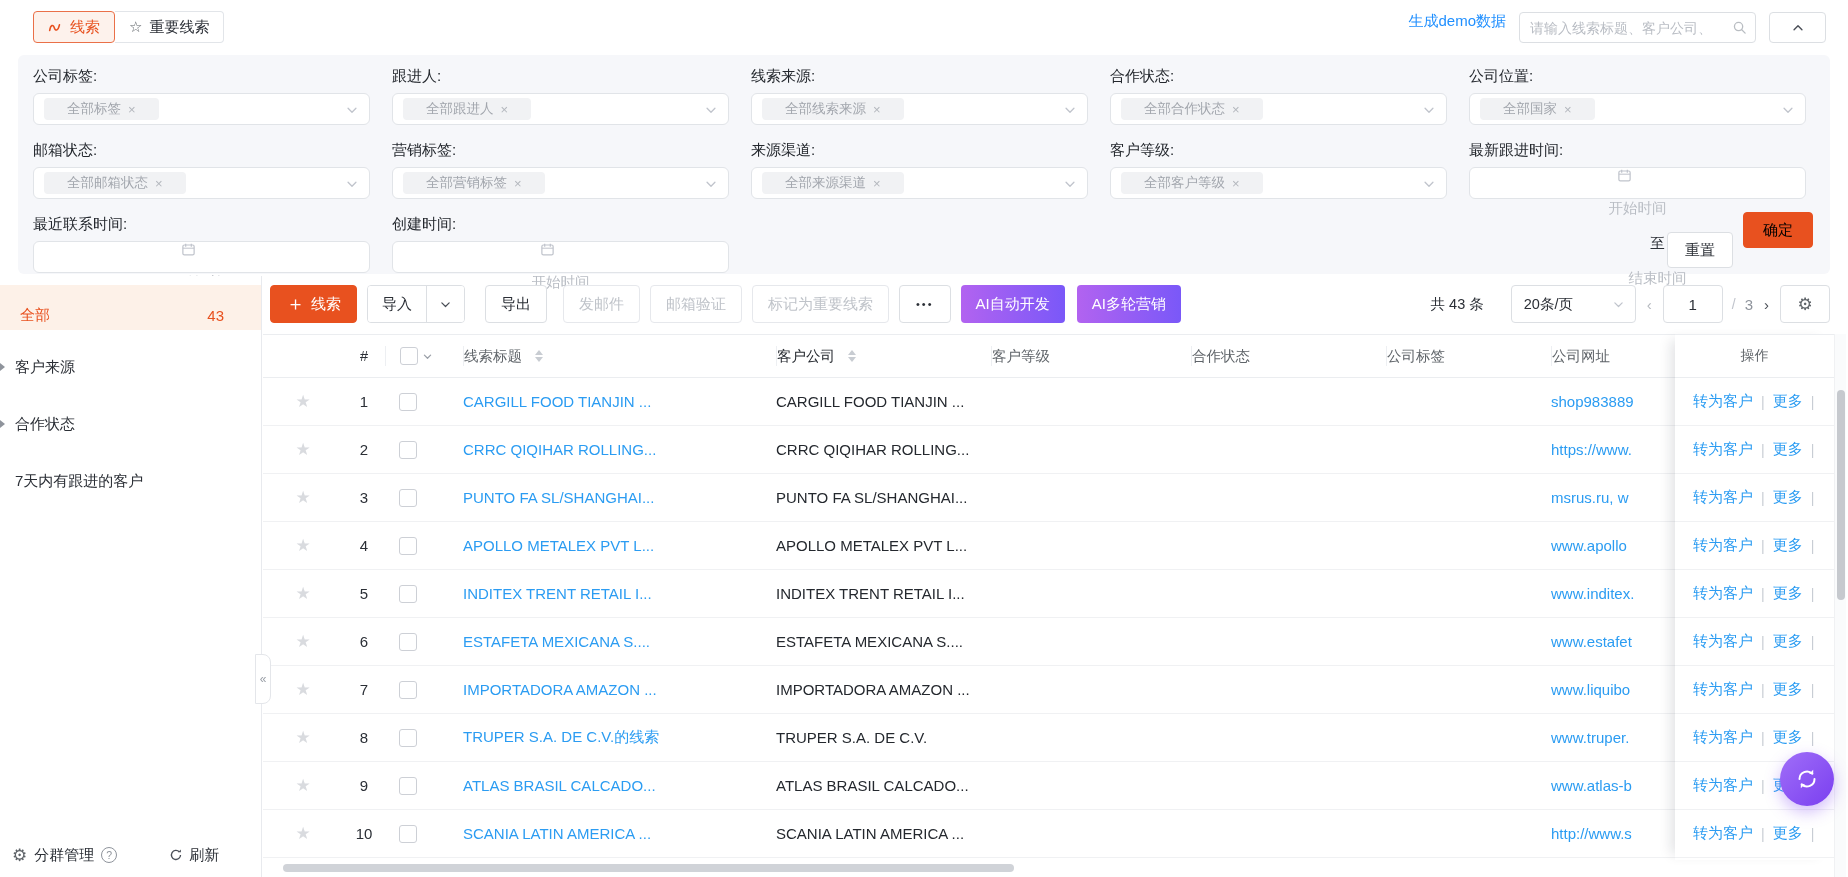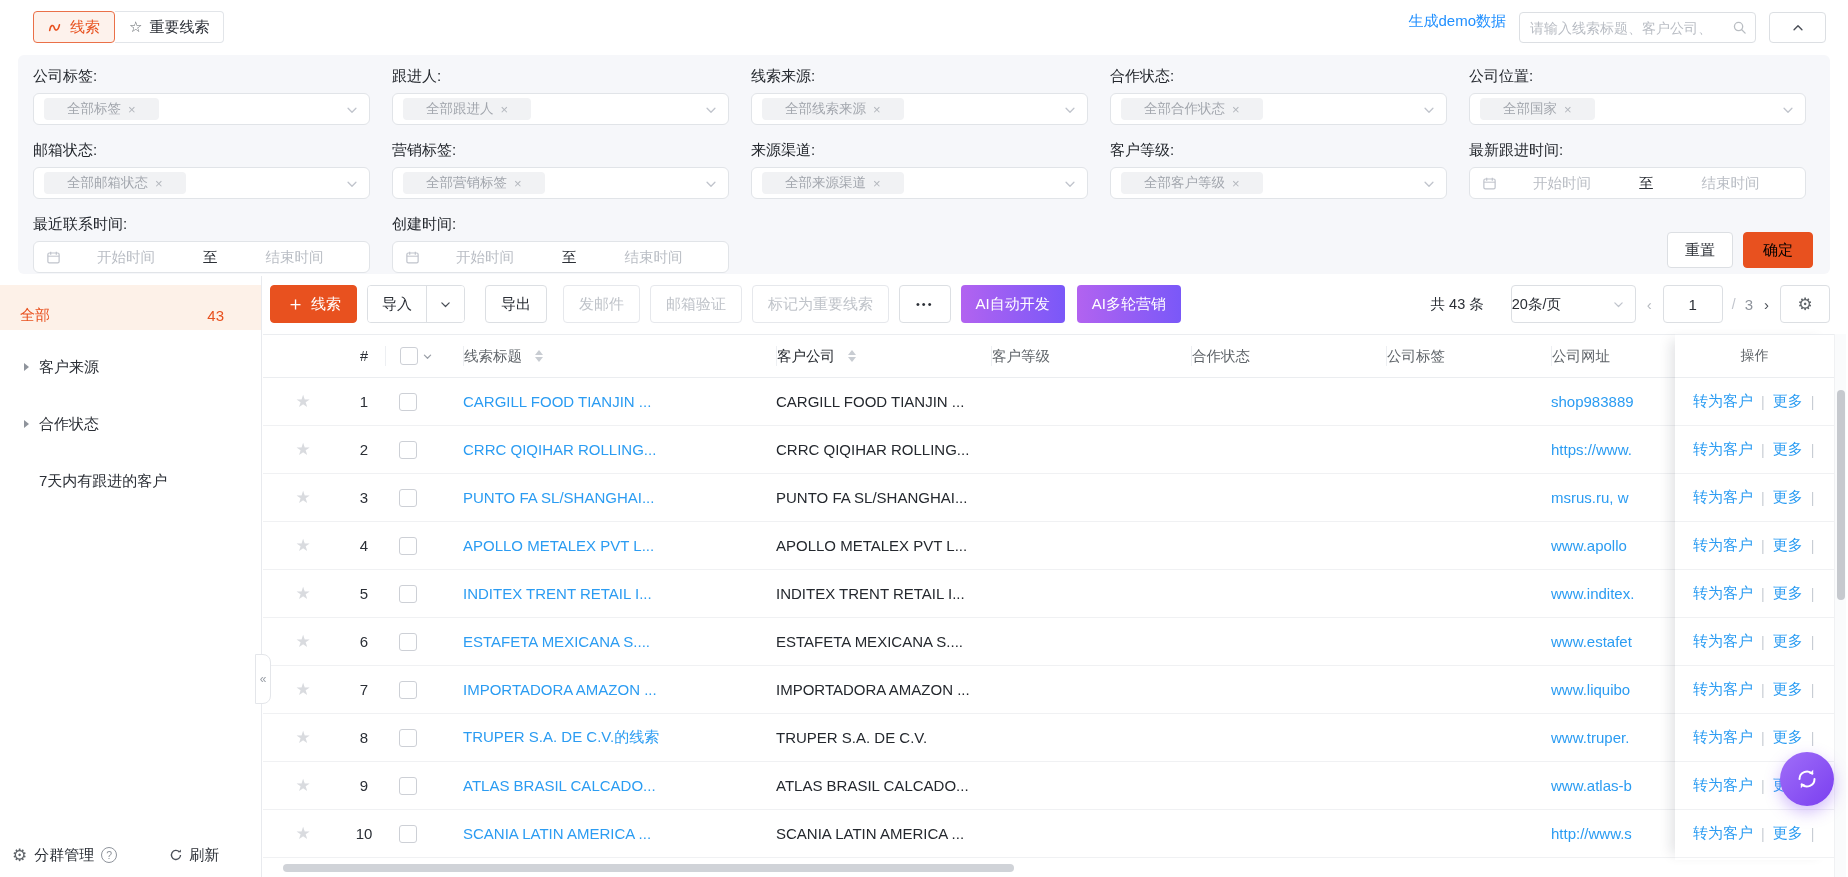--- a/index.html
+++ b/index.html
@@ -23,35 +23,35 @@
   .sq-btn { width:57px; height:31px; border:1px solid #dcdfe3; border-radius:4px; background:#fff; display:flex; align-items:center; justify-content:center; cursor:pointer; }
 
   
   .filter-panel { position:absolute; left:18px; top:55px; width:1812px; height:219px; background:#f6f7fa; border-radius:6px; padding:12px 22px 0 15px; }
   .filter-grid { display:grid; grid-template-columns:repeat(5,337px); column-gap:22px; }
   .f-label { font-size:15px; color:#24282e; margin-bottom:7px; }
   .f-control { height:32px; background:#fff; border:1px solid #e1e4e8; border-radius:6px; display:flex; align-items:center; padding:0 10px; margin-bottom:16px; position:relative; }
   .chip { background:#f1f2f4; border-radius:4px; padding:4px 23px; font-size:13.5px; color:#a2a6ad; display:flex; align-items:center; gap:7px; line-height:1; }
   .chip .x { color:#b3b7bd; font-size:13px; cursor:pointer; }
   .f-chevron { position:absolute; right:10px; top:9px; }
-  .datebox { gap:8px; }
+  .datebox { gap:16px;flex-direction:column; }
   .datebox .ph { color:#b9bdc4; font-size:14.5px; }
   .datebox .to { color:#2b2f36; font-size:14.5px; margin:0 0 0 40px; }
   .datebox .ph.end { margin-left:40px; }
   .datebox .cal { margin-left:2px; margin-right:28px; }
   .filter-btns { position:absolute; right:17px; bottom:6px; display:flex; gap:10px; }
   .btn { height:36px; border-radius:4px; border:1px solid #dcdfe3; background:#fff; font-size:15px; color:#2b2f36; display:flex; align-items:center; justify-content:center; cursor:pointer; font-family:inherit; }
-  .btn-reset { width:66px; }
+  .btn-reset { width:66px;margin-top:20px; }
   .btn-primary { width:70px; background:var(--accent,#e8511f); border-color:var(--accent,#e8511f); color:#000000; }
 
   
   .sidebar { position:absolute; left:0; top:276px; width:262px; height:601px; background:#fff; border-right:1px solid #e8eaee; }
   .side-all { height:45px; margin-top:9px; background:#fdf1e8; display:flex; align-items:center; justify-content:space-between; padding:16px 37px 0 20px; cursor:pointer; }
   .side-all span { color:#e8511f; font-size:15px; }
-  .side-item { height:40px; margin-top:17px; display:flex; align-items:center; padding-left:24px; font-size:15px; color:#2b2f36; cursor:pointer; }
+  .side-item { height:40px; margin-top:17px; display:flex; align-items:center; padding-left:0; font-size:15px; color:#2b2f36; cursor:pointer; }
   .caret { width:0; height:0; border-top:4.5px solid transparent; border-bottom:4.5px solid transparent; border-left:5.5px solid #8f949c; margin-right:10px; }
   .caret.hidden { visibility:hidden; }
   .side-bottom { position:absolute; left:0; bottom:8px; width:262px; height:28px; display:flex; align-items:center; padding:0 12px; font-size:15px; color:#2b2f36; }
   .gear-glyph { font-size:17px; color:#5f6469; margin-right:7px; }
   .qmark { width:16px; height:16px; border:1px solid #8f949c; border-radius:50%; color:#8f949c; font-size:10.5px; display:inline-flex; align-items:center; justify-content:center; margin-left:7px; cursor:pointer; }
   .side-refresh { margin-left:52px; display:flex; align-items:center; gap:6px; cursor:pointer; }
   .collapse-handle { position:absolute; left:255px; top:654px; width:16px; height:50px; background:#fff; border:1px solid #e4e6ea; border-radius:0 8px 8px 0; display:flex; align-items:center; justify-content:center; color:#9a9fa7; font-size:12px; cursor:pointer; z-index:5; }
 
   
   .toolbar { position:absolute; left:270px; right:18px; top:285px; height:38px; display:flex; align-items:center; }
@@ -59,21 +59,21 @@
   .tbtn.orange { background:var(--accent,#e8511f); border-color:var(--accent,#e8511f); color:#fff; gap:6px; }
   .tbtn.orange .plus { font-size:19px; font-weight:300; line-height:1; margin-top:-2px; }
   .tbtn.disabled { color:#bfc3c9; border-color:#e6e8ec; cursor:default; }
   .split { display:flex; margin-right:10px; border:1px solid #dcdfe3; border-radius:4px; overflow:hidden;justify-content:space-between; }
   .split .part { height:36px; display:flex; align-items:center; padding:0 14px; font-size:15px; background:#fff; cursor:pointer; }
   .split .part.chev { border-left:1px solid #dcdfe3; padding:0 12px; }
   .tbtn.more { padding:0 16px; letter-spacing:2px; font-size:11px; }
   .tbtn.ai { border:none; color:#fff; background:linear-gradient(90deg,#b263f0,#7a58f8); margin-right:12px; }
   .toolbar-right { margin-left:auto; display:flex; align-items:center; gap:9px; }
   .total-text { font-size:14.5px; color:#2b2f36; margin-right:18px; white-space:nowrap; }
-  .pagesize { width:125px; height:38px; border:1px solid #dcdfe3; border-radius:4px; background:#fff; display:flex; align-items:center; justify-content:space-between; padding:0 10px 0 0; font-size:14.5px; color:#2b2f36; cursor:pointer; }
+  .pagesize { width:125px; height:38px; border:1px solid #dcdfe3; border-radius:4px; background:#fff; display:flex; align-items:center; justify-content:space-between; padding:0 10px 0 12px; font-size:14.5px; color:#2b2f36; cursor:pointer; }
   .pg-arrow { font-size:15px; color:#b4b8be; cursor:pointer; padding:0 2px; }
   .pg-arrow.next { color:#4a4f57; }
   .pg-input { width:60px; height:38px; border:1px solid #dcdfe3; border-radius:4px; text-align:center; font-size:15px; color:#2b2f36; outline:none; font-family:inherit; }
   .pg-sep { color:#c0c4cc; font-size:14px; }
   .pg-total { color:#8f949c; font-size:15px; }
   .gear-btn { width:50px; height:38px; border:1px solid #dcdfe3; border-radius:4px; background:#fff; display:flex; align-items:center; justify-content:center; font-size:17px; color:#5f6469; cursor:pointer; }
 
   
   .table { position:absolute; left:263px; top:334px; width:1571px; }
   .thead { height:44px; border-top:1px solid #ebedf0; border-bottom:1px solid #ebedf0; display:flex; align-items:center; font-size:14.5px; color:#5f6469; background:#fff; }

